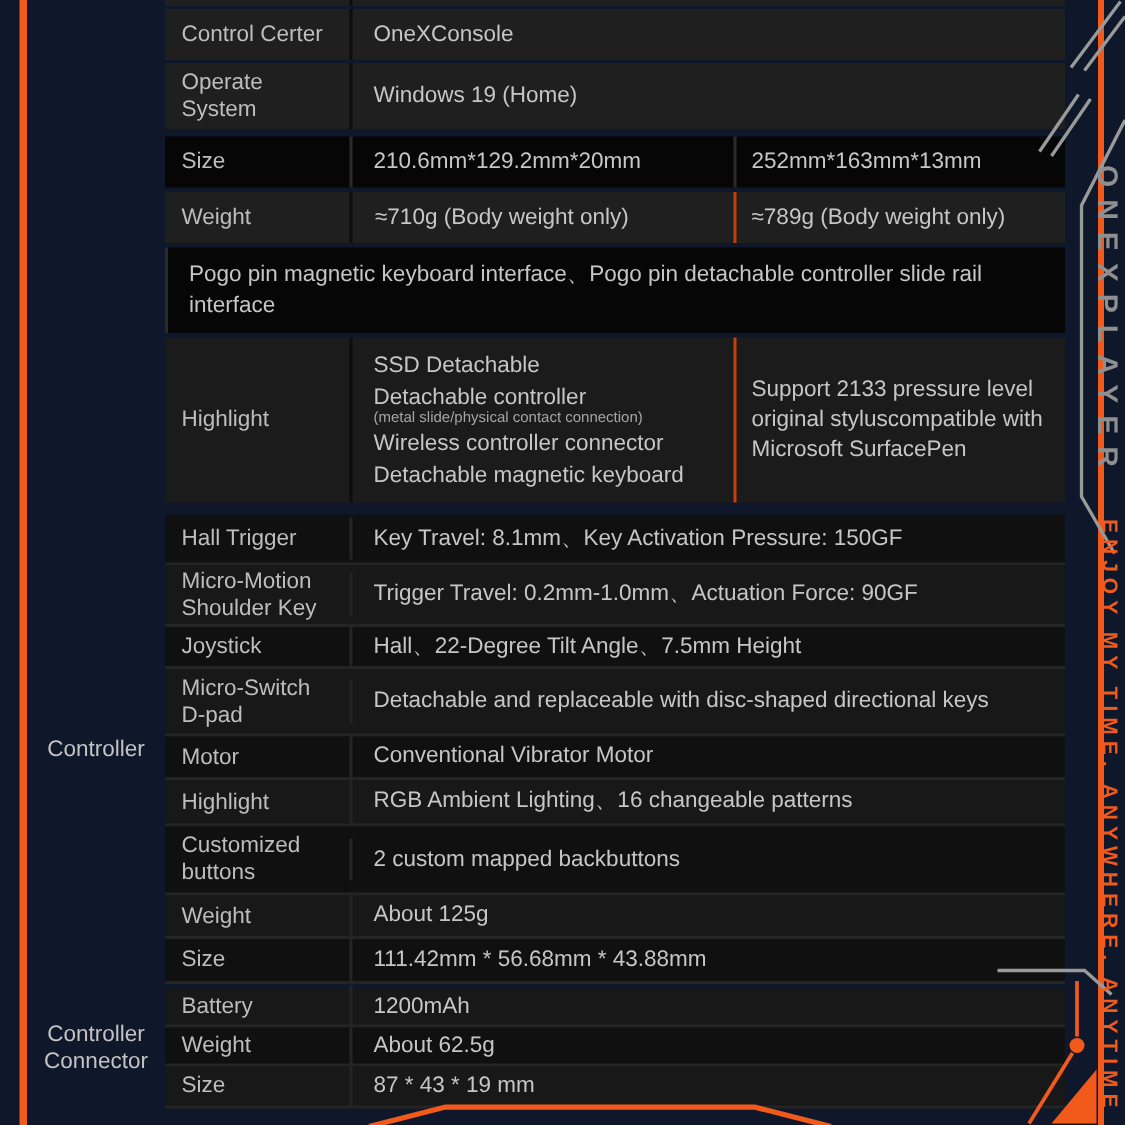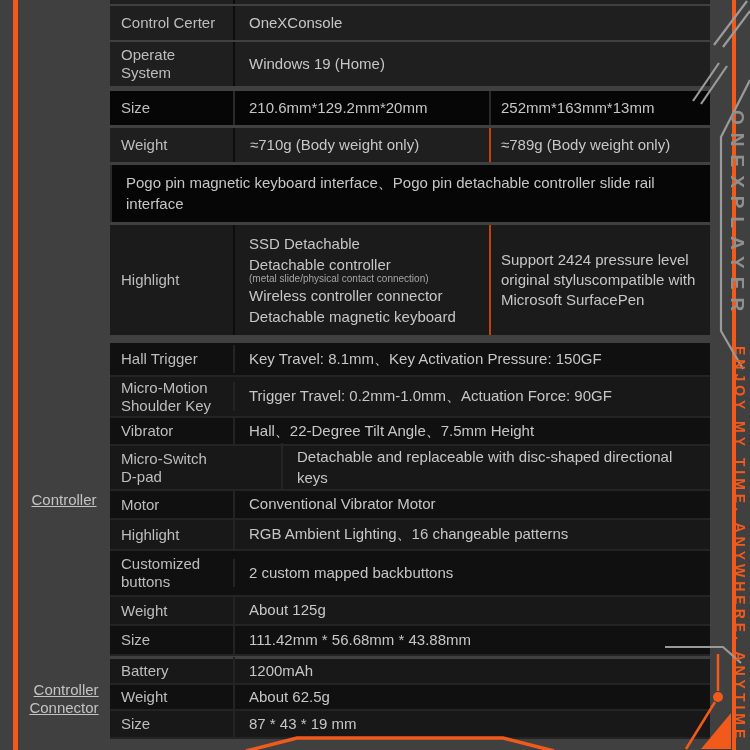--- a/index.html
+++ b/index.html
@@ -1,29 +1,29 @@
 <!DOCTYPE html>
 <html style="--accent: #f25a1c;"><head>
 <meta charset="utf-8">
 <style>
   html,body{margin:0;padding:0;background:#000;}
   .stage{
     position:relative;width:750px;height:750px;overflow:hidden;
-    background:#404040;
+    background:#0f172a;
     font-family:"Liberation Sans",sans-serif;
     -webkit-font-smoothing:antialiased;
   }
   .stripe-left{position:absolute;left:13px;top:0;width:5px;height:750px;background:var(--accent);}
   .stripe-right{position:absolute;left:732px;top:0;width:4px;height:750px;background:var(--accent);}
 
   .table-root{position:absolute;left:18px;top:0;width:692px;}
   .section{display:flex;}
   .cat{
     flex:0 0 92px;display:flex;align-items:center;justify-content:center;
-    color:#c3c3c3;font-size:15px;line-height:1.2;text-align:right;white-space:pre-line;text-decoration:underline;
+    color:#c3c3c3;font-size:15px;line-height:1.2;text-align:center;white-space:pre-line;
   }
   .rows{flex:1;display:flex;flex-direction:column;min-width:0;}
   .row{display:flex;box-sizing:border-box;}
   .row.bordered{border-bottom:2px solid #242424;align-items:center;}
   .shade-light{background:#1f1f1f;}
   .shade-lighter{background:#1b1b1b;}
   .shade-dark{background:#060606;}
   .shade-c-dark{background:#101010;}
   .shade-c-light{background:#181818;}
   .cell{box-sizing:border-box;display:flex;align-items:center;}
@@ -133,21 +133,21 @@
               <div class="cell val" style="flex: 0 0 254px;">
                 <div class="inner">
                   <div class="vline">SSD Detachable</div>
                   <div class="vline">Detachable controller</div>
                   <div class="vline small">(metal slide/physical contact connection)</div>
                   <div class="vline">Wireless controller connector</div>
                   <div class="vline">Detachable magnetic keyboard</div>
                 </div>
               </div>
               <div class="cell val">
-                <div class="inner">Support 2424 pressure level original styluscompatible with Microsoft SurfacePen</div>
+                <div class="inner">Support 2133 pressure level original styluscompatible with Microsoft SurfacePen</div>
               </div>
             </div>
           </div>
         </div>
       </div>
       <div class="section" style="margin-bottom: 3px;">
         <div class="cat">Controller</div>
         <div class="rows">
           <div class="row shade-c-dark bordered" style="height: 34px;">
             <div class="cell label">Hall Trigger</div>
@@ -160,28 +160,28 @@
           <div class="row shade-c-light bordered" style="height: 41px;">
             <div class="cell label">Micro-Motion
 Shoulder Key</div>
             <div class="vals">
               <div class="cell val">
                 <div class="inner">Trigger Travel: 0.2mm-1.0mm、Actuation Force: 90GF</div>
               </div>
             </div>
           </div>
           <div class="row shade-c-dark bordered" style="height: 28px;">
-            <div class="cell label">Vibrator</div>
+            <div class="cell label">Joystick</div>
             <div class="vals">
               <div class="cell val">
                 <div class="inner">Hall、22-Degree Tilt Angle、7.5mm Height</div>
               </div>
             </div>
           </div>
-          <div class="row shade-c-light bordered" style="height: 45px; gap: 48px;">
+          <div class="row shade-c-light bordered" style="height: 45px;">
             <div class="cell label">Micro-Switch
 D-pad</div>
             <div class="vals">
               <div class="cell val">
                 <div class="inner">Detachable and replaceable with disc-shaped directional keys</div>
               </div>
             </div>
           </div>
           <div class="row shade-c-dark bordered" style="height: 29px;">
             <div class="cell label">Motor</div>

